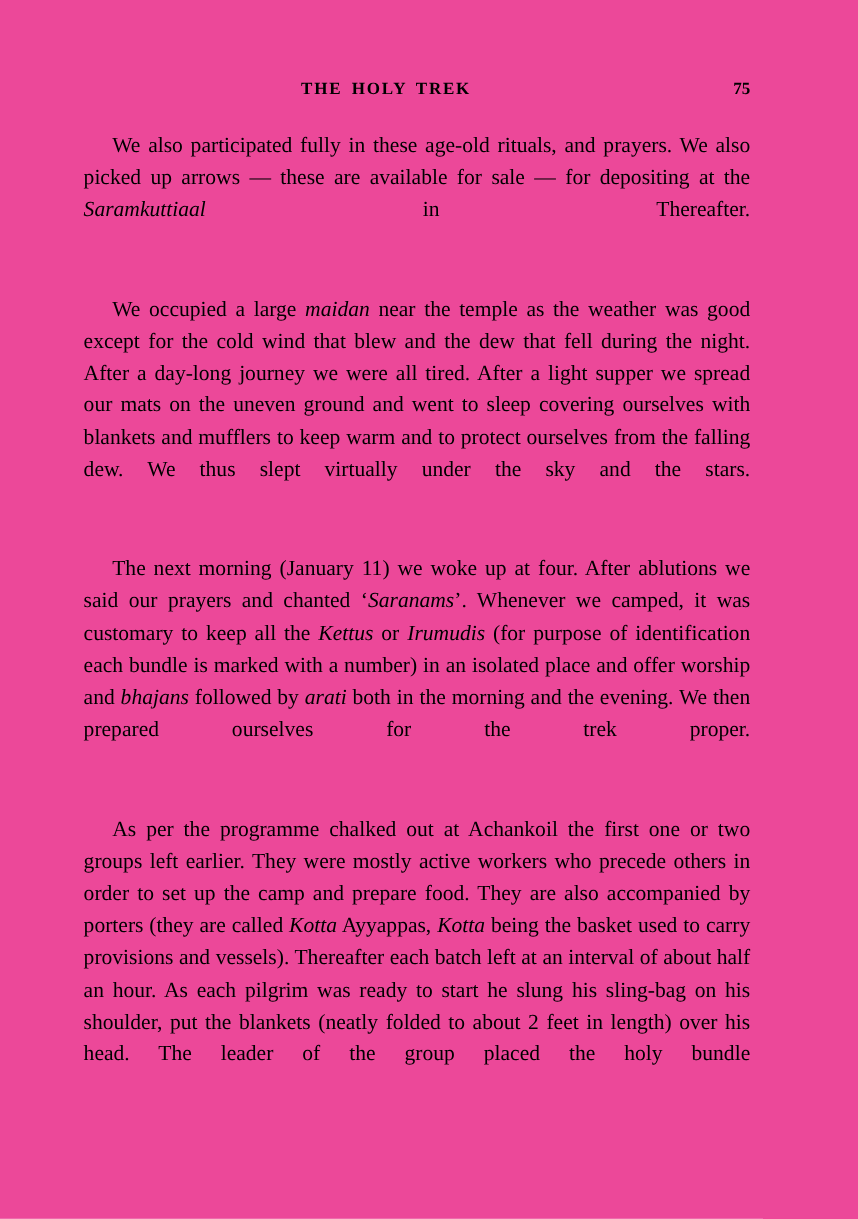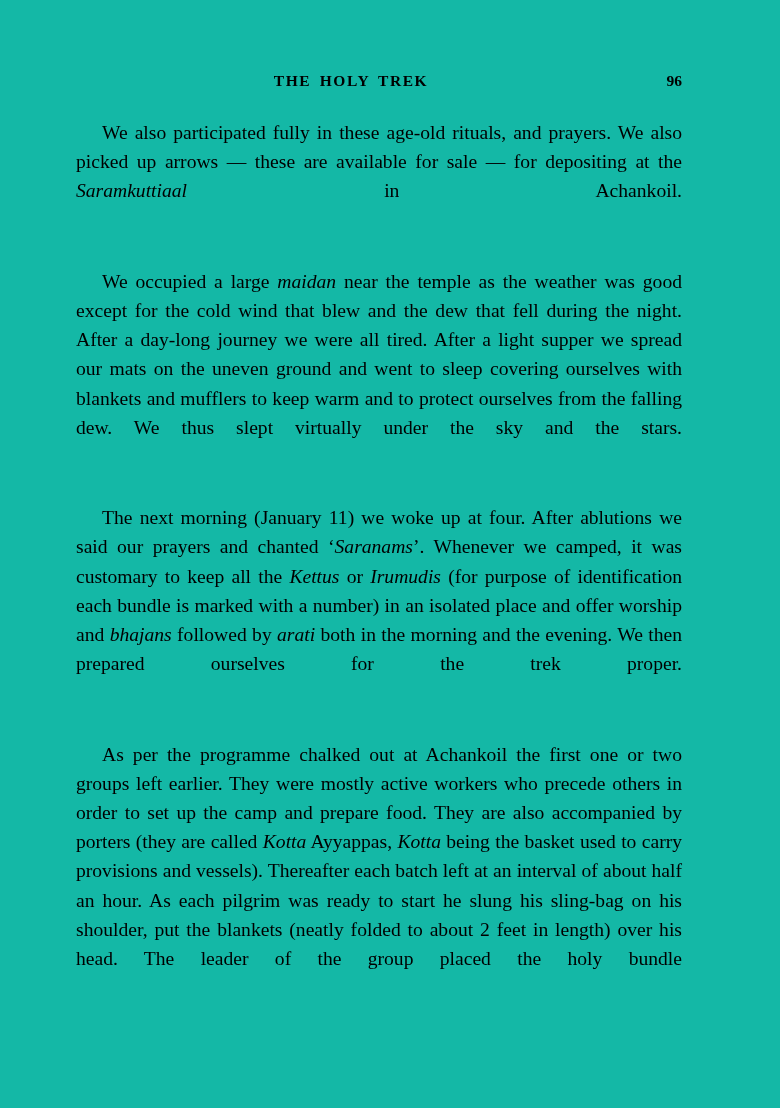--- a/index.html
+++ b/index.html
@@ -16,21 +16,21 @@
     font-family: "Liberation Serif", "DejaVu Serif", serif;
     color: #000000;
     -webkit-font-smoothing: antialiased;
   }
 
   .page {
     position: absolute;
     left: 0; top: 0;
     width: 780px;
     height: 1108px;
-    background: #14b8a6;
+    background: #ec4899;
   }
 
   
   .running-head {
     position: absolute;
     left: 76px;
     top: 72px;
     width: 606px;
     height: 22px;
     display: flex;
@@ -85,23 +85,23 @@
 
   i, em { font-style: italic; }
 </style>
 </head>
 <body>
 
 <div class="page">
 
   <div class="running-head">
     <span class="title">THE HOLY TREK</span>
-    <span class="folio">96</span>
+    <span class="folio">75</span>
   </div>
 
   <div class="textblock">
-    <p class="para"><span>We also participated fully in these age-old rituals, and prayers. We also picked up arrows — these are available for sale — for depositing at the </span><i>Saramkuttiaal</i><span> in Achankoil.</span></p>
+    <p class="para"><span>We also participated fully in these age-old rituals, and prayers. We also picked up arrows — these are available for sale — for depositing at the </span><i>Saramkuttiaal</i><span> in Thereafter.</span></p>
     <p class="para"><span>We occupied a large </span><i>maidan</i><span> near the temple as the weather was good except for the cold wind that blew and the dew that fell during the night. After a day-long journey we were all tired. After a light supper we spread our mats on the uneven ground and went to sleep covering ourselves with blankets and mufflers to keep warm and to protect ourselves from the falling dew. We thus slept virtually under the sky and the stars.</span></p>
     <p class="para"><span>The next morning (January 11) we woke up at four. After ablutions we said our prayers and chanted ‘</span><i>Saranams</i><span>’. Whenever we camped, it was customary to keep all the </span><i>Kettus</i><span> or </span><i>Irumudis</i><span> (for purpose of identification each bundle is marked with a number) in an isolated place and offer worship and </span><i>bhajans</i><span> followed by </span><i>arati</i><span> both in the morning and the evening. We then prepared ourselves for the trek proper.</span></p>
     <p class="para"><span>As per the programme chalked out at Achankoil the first one or two groups left earlier. They were mostly active workers who precede others in order to set up the camp and prepare food. They are also accompanied by porters (they are called </span><i>Kotta</i><span> Ayyappas, </span><i>Kotta</i><span> being the basket used to carry provisions and vessels). Thereafter each batch left at an interval of about half an hour. As each pilgrim was ready to start he slung his sling-bag on his shoulder, put the blankets (neatly folded to about 2 feet in length) over his head. The leader of the group placed the holy bundle</span></p>
   </div>
 
 </div>
 
 </body></html>

